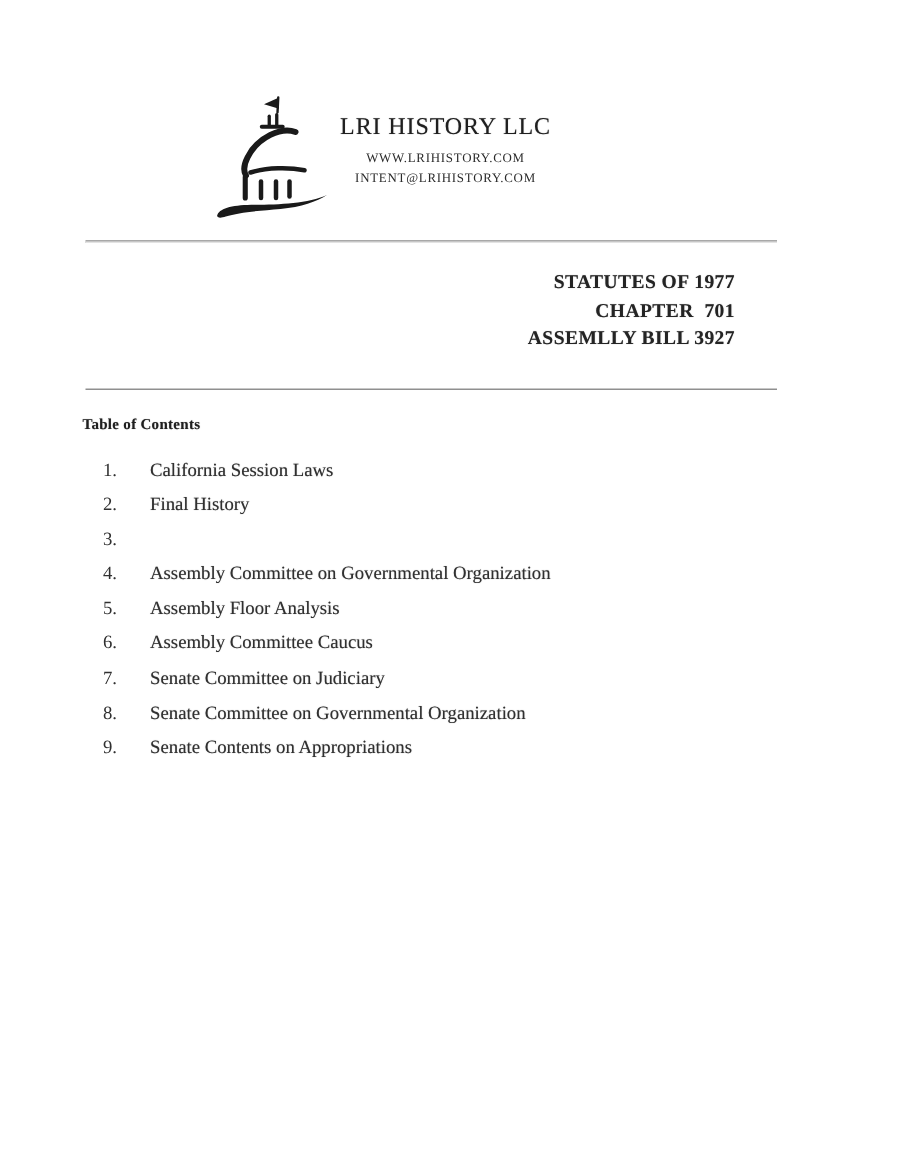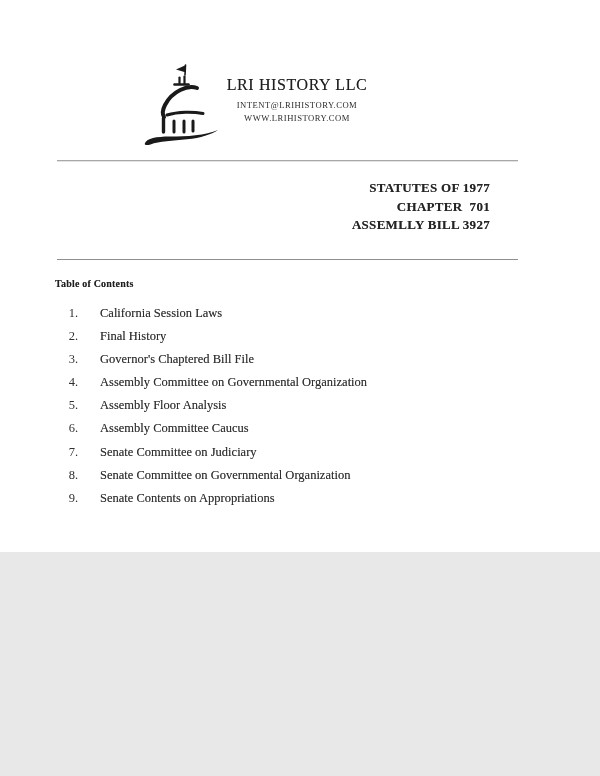--- a/index.html
+++ b/index.html
@@ -1,20 +1,20 @@
 <!DOCTYPE html>
 <html><head>
 <meta charset="utf-8">
 <style>
   * { margin: 0; padding: 0; box-sizing: border-box; }
   html, body { background: #e8e8e8; }
   .page {
     position: relative;
     width: 600px;
-    height: 552px;
+    height: 776px;
     margin: 0 auto;
     background: #ffffff;
     font-family: "Liberation Serif", serif;
     color: #2e2e2e;
     overflow: hidden;
   }
   .soft { text-shadow: 0 0 0.6px rgba(50,50,50,0.55); }
 
   
   .logo {
@@ -130,22 +130,22 @@
       <path d="M46,63 v11" stroke-width="3"></path>
       <path d="M55,63 v10" stroke-width="3"></path>
     </g>
 
     <path d="M80,72 C68,77.5 48,78.5 32,78.5 C18,78.5 9,80.5 7,85 C5.8,87.4 9,87.6 12.5,86.4 C21,83.5 35,82.5 49,81.3 C63,80 73,76.5 80,72 Z" fill="#1a1a1a"></path>
   </svg>
 
   <div class="header-text">
     <div class="company-name soft">LRI HISTORY LLC</div>
     <div class="contact-block">
+      <div class="contact-line">WWW.LRIHISTORY.COM</div>
       <div class="contact-line">INTENT@LRIHISTORY.COM</div>
-      <div class="contact-line">WWW.LRIHISTORY.COM</div>
     </div>
   </div>
 
   <div class="rule-top"></div>
 
   <div class="doc-info soft">
     <div class="doc-line">STATUTES OF 1977</div>
     <div class="doc-line">CHAPTER  701</div>
     <div class="doc-line">ASSEMLLY BILL 3927</div>
   </div>
@@ -158,21 +158,20 @@
     <li class="toc-item">
       <span class="toc-num">1.</span>
       <span class="toc-label soft">California Session Laws</span>
     </li>
     <li class="toc-item">
       <span class="toc-num">2.</span>
       <span class="toc-label soft">Final History</span>
     </li>
     <li class="toc-item">
       <span class="toc-num">3.</span>
-      <span class="toc-label soft">Governor's Chaptered Bill File</span>
     </li>
     <li class="toc-item">
       <span class="toc-num">4.</span>
       <span class="toc-label soft">Assembly Committee on Governmental Organization</span>
     </li>
     <li class="toc-item">
       <span class="toc-num">5.</span>
       <span class="toc-label soft">Assembly Floor Analysis</span>
     </li>
     <li class="toc-item">

